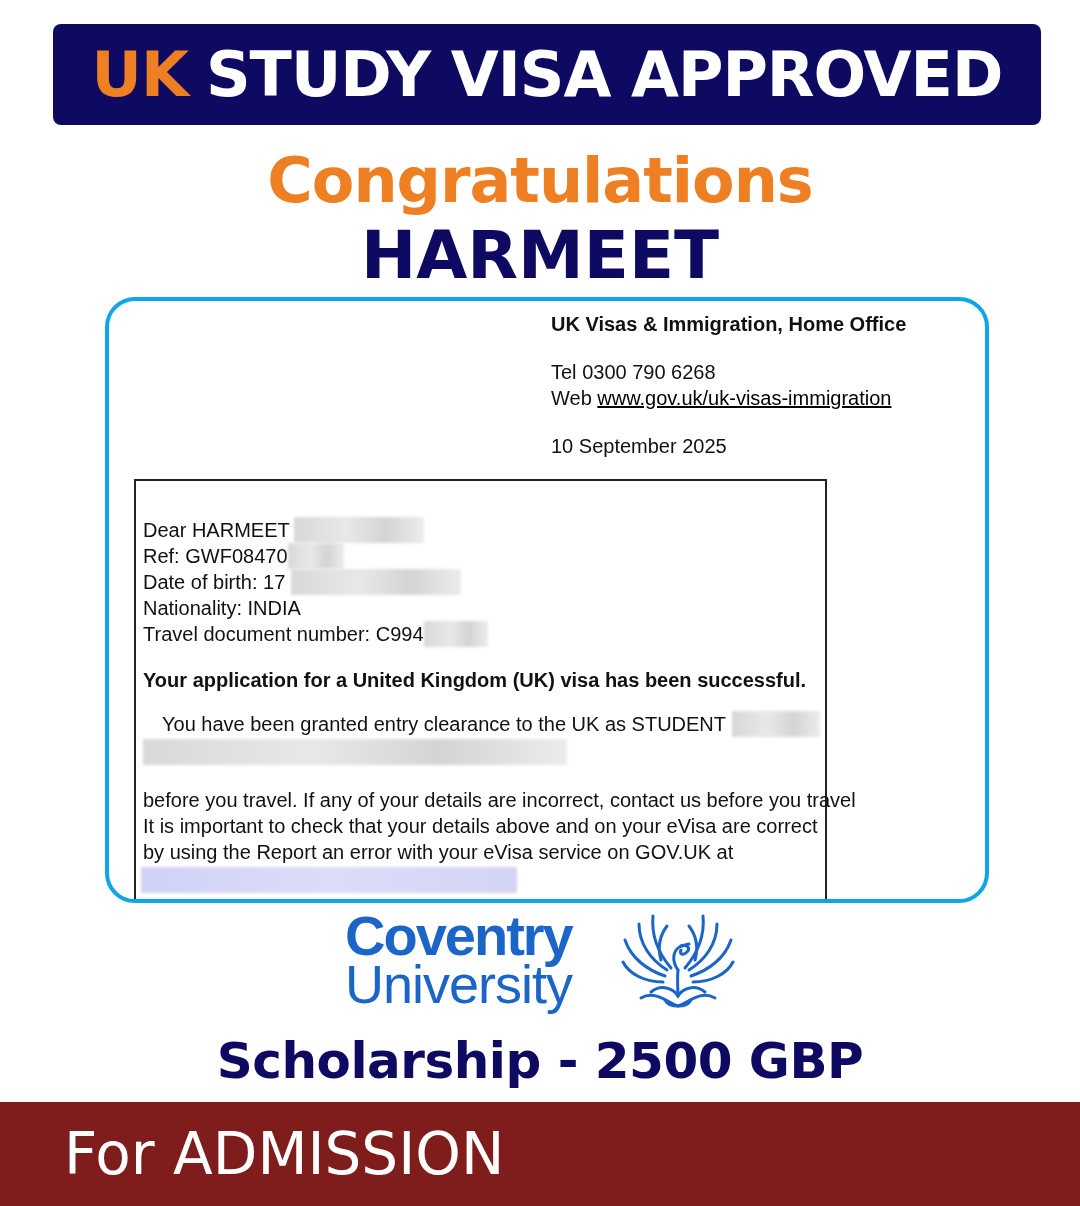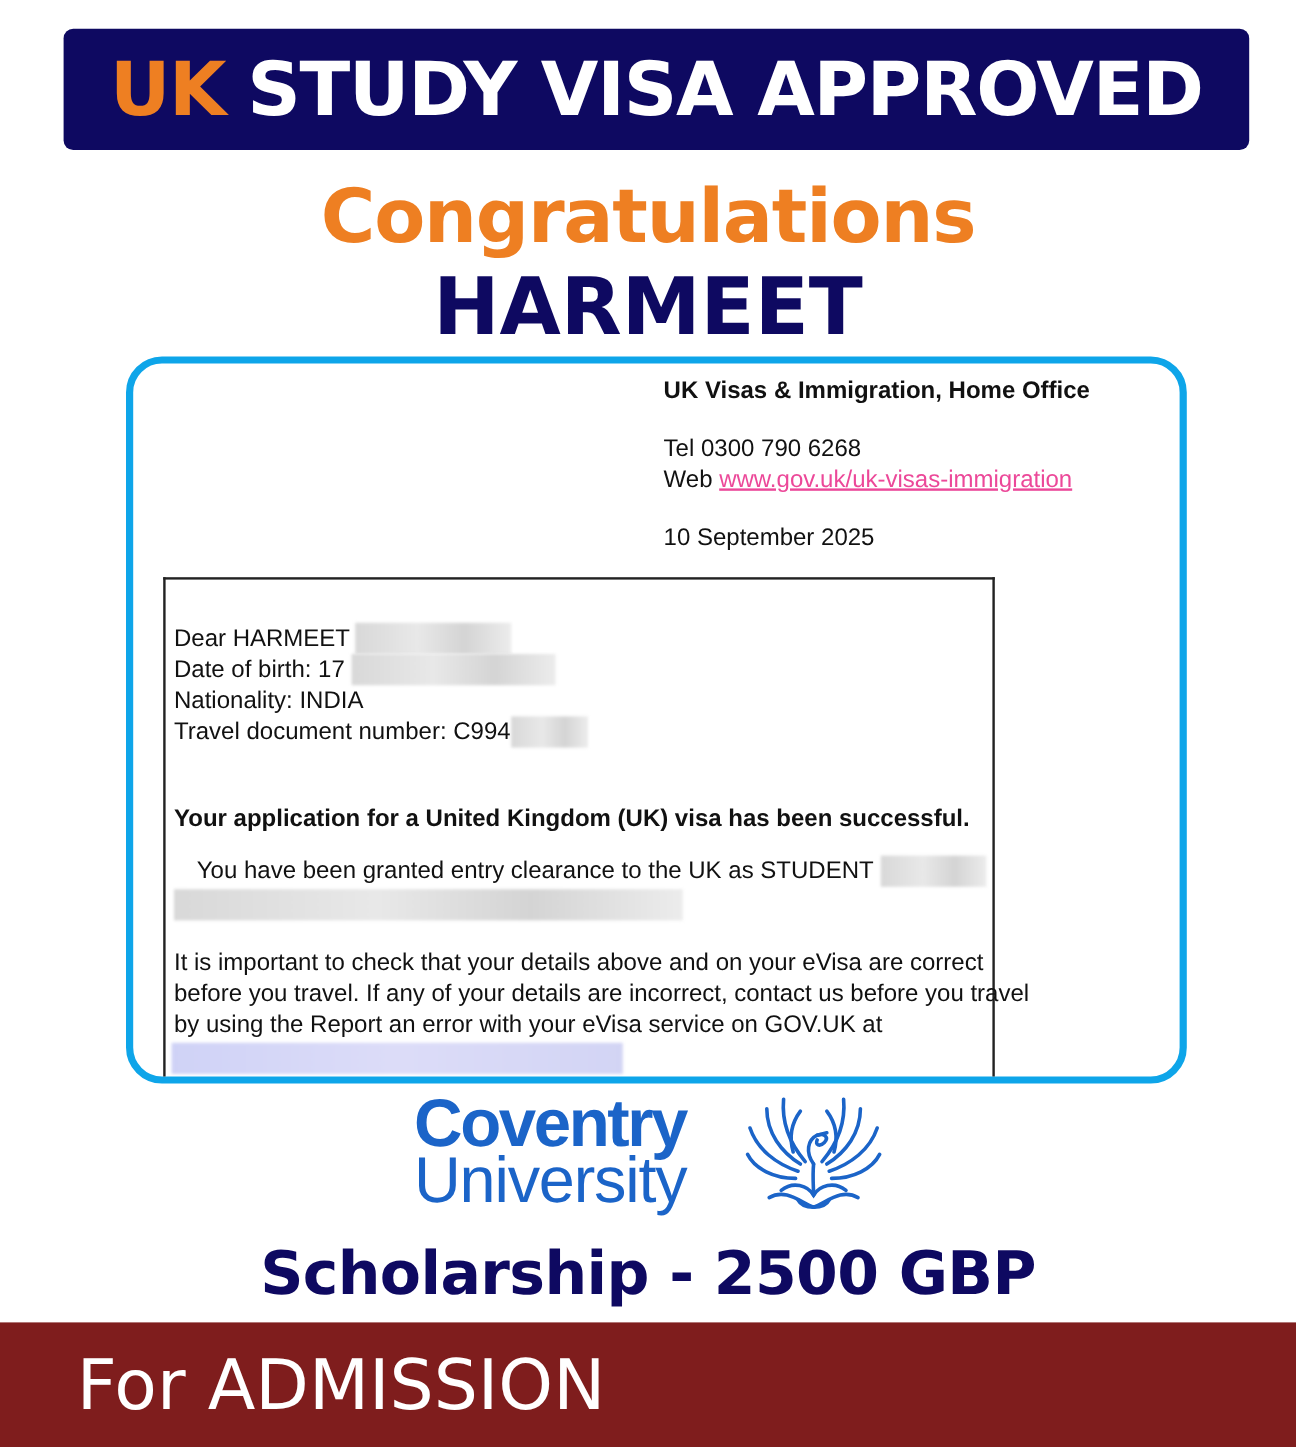--- a/index.html
+++ b/index.html
@@ -22,29 +22,29 @@
       font-size: 62px; color: #ee7f22; letter-spacing: -1px; line-height: 74px;
     }
     .student-name {
       position: absolute; left: 0; top: 222px; width: 1080px; text-align: center;
       font-family: "DejaVu Sans", sans-serif; font-weight: bold;
       font-size: 66px; color: #0e0961; line-height: 68px;
     }
 
     .letter-frame {
       position: absolute; left: 105px; top: 297px; width: 884px; height: 606px;
-      border: 6px solid #0ea5e9; border-radius: 30px; overflow: hidden; background: #ffffff;
+      border: 4px solid #0ea5e9; border-radius: 30px; overflow: hidden; background: #ffffff;
     }
     .letter-header {
       position: absolute; left: 442px; top: 10px;
       font-family: "Liberation Sans", sans-serif; font-size: 20px; color: #111111; line-height: 26px;
     }
     .letter-header .org { font-weight: bold; }
     .letter-header .gap { height: 22px; }
-    .letter-header a { color: #ec4899; text-decoration: underline; }
+    .letter-header a { color: #000000; text-decoration: underline; }
 
     .letter-box {
       position: absolute; left: 25px; top: 178px; width: 693px; height: 460px;
       border: 2px solid #222222; border-bottom: none;
       font-family: "Liberation Sans", sans-serif; font-size: 20px; color: #111111;
     }
     .fields { position: absolute; left: 7px; top: 36px; line-height: 26px; }
     .field-row { display: flex; align-items: center; white-space: nowrap; }
     .redact {
       display: inline-block; height: 26px;
@@ -121,20 +121,24 @@
     <div>10 September 2025</div>
   </div>
 
   <div class="letter-box">
     <div class="fields">
       <div class="field-row">
         <span>Dear HARMEET</span>
         <span class="redact" style="width:130px;margin-left:4px;"></span>
       </div>
       <div class="field-row">
+        <span>Ref: GWF08470</span>
+        <span class="redact" style="width:56px;"></span>
+      </div>
+      <div class="field-row">
         <span>Date of birth: 17</span>
         <span class="redact" style="width:170px;margin-left:6px;"></span>
       </div>
       <div class="field-row">
         <span>Nationality: INDIA</span>
       </div>
       <div class="field-row">
         <span>Travel document number: C994</span>
         <span class="redact" style="width:64px;"></span>
       </div>
@@ -144,22 +148,22 @@
 
     <div class="granted field-row">
       <span>You have been granted entry clearance to the UK as STUDENT</span>
       <span class="redact" style="width:88px;margin-left:6px;"></span>
     </div>
     <div class="granted-blur">
       <span class="redact" style="width:424px;"></span>
     </div>
 
     <div class="important">
+      <div>before you travel. If any of your details are incorrect, contact us before you travel</div>
       <div>It is important to check that your details above and on your eVisa are correct</div>
-      <div>before you travel. If any of your details are incorrect, contact us before you travel</div>
       <div>by using the Report an error with your eVisa service on GOV.UK at</div>
     </div>
     <div class="link-blur">
       <span class="redact blue" style="width:376px;"></span>
     </div>
   </div>
 </div>
 
 <div class="uni-logo">
   <div class="uni-word coventry">Coventry</div>

